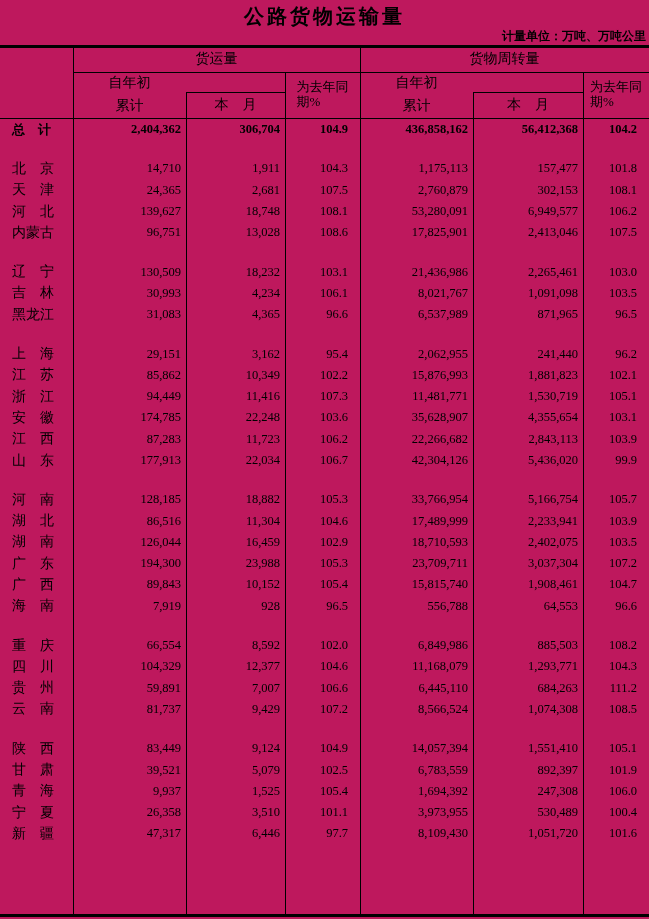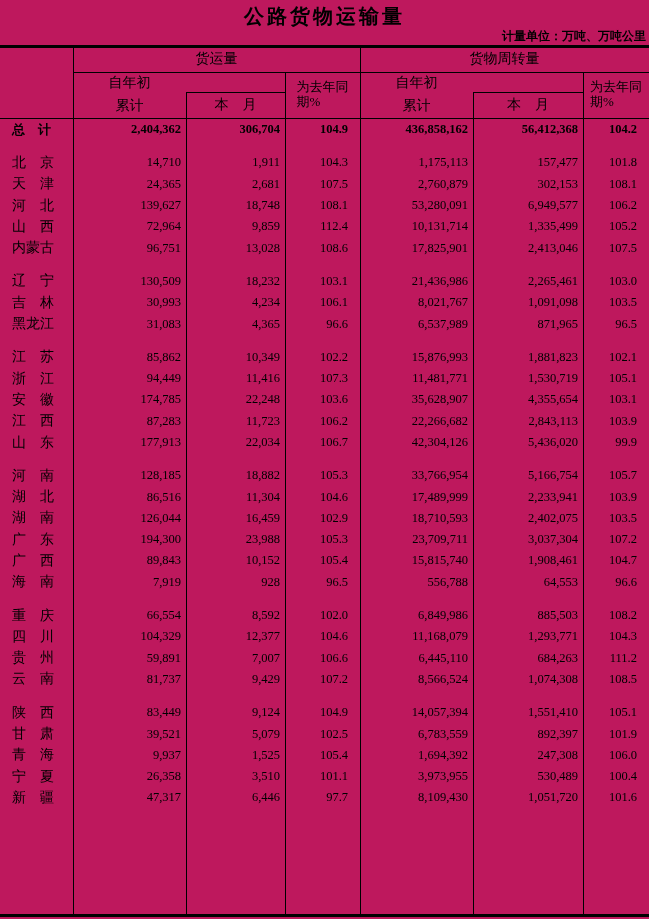--- a/index.html
+++ b/index.html
@@ -30,21 +30,21 @@
   
   .tbody{
     position:absolute;left:0;top:119px;width:649px;height:796px;
     overflow:hidden;
   }
   .row{
     display:grid;
     grid-template-columns:73px 113px 99px 75px 113px 110px 66px;
     height:21.3px;align-items:center;
   }
-  .group{margin-top:12px;}
+  .group{margin-top:18px;}
   .cell{overflow:hidden;white-space:nowrap;}
   .cell.name{padding-left:12px;font-size:14px;}
   .cell.num{text-align:right;padding-right:5px;font-size:12.5px;}
   .cell.num.pct{padding-right:12px;}
   .row.total .cell{font-weight:bold;}
   .row.total .cell.name{font-size:13px;}
 </style>
 </head>
 <body>
 
@@ -118,29 +118,20 @@
         <div class="row">
           <div class="cell name">河　北</div>
           <div class="cell num">139,627</div>
           <div class="cell num">18,748</div>
           <div class="cell num pct">108.1</div>
           <div class="cell num">53,280,091</div>
           <div class="cell num">6,949,577</div>
           <div class="cell num pct">106.2</div>
         </div>
         <div class="row">
-          <div class="cell name">山　西</div>
-          <div class="cell num">72,964</div>
-          <div class="cell num">9,859</div>
-          <div class="cell num pct">112.4</div>
-          <div class="cell num">10,131,714</div>
-          <div class="cell num">1,335,499</div>
-          <div class="cell num pct">105.2</div>
-        </div>
-        <div class="row">
           <div class="cell name">内蒙古</div>
           <div class="cell num">96,751</div>
           <div class="cell num">13,028</div>
           <div class="cell num pct">108.6</div>
           <div class="cell num">17,825,901</div>
           <div class="cell num">2,413,046</div>
           <div class="cell num pct">107.5</div>
         </div>
       </div>
       <div class="group">
@@ -167,20 +158,29 @@
           <div class="cell num">31,083</div>
           <div class="cell num">4,365</div>
           <div class="cell num pct">96.6</div>
           <div class="cell num">6,537,989</div>
           <div class="cell num">871,965</div>
           <div class="cell num pct">96.5</div>
         </div>
       </div>
       <div class="group">
         <div class="row">
+          <div class="cell name">上　海</div>
+          <div class="cell num">29,151</div>
+          <div class="cell num">3,162</div>
+          <div class="cell num pct">95.4</div>
+          <div class="cell num">2,062,955</div>
+          <div class="cell num">241,440</div>
+          <div class="cell num pct">96.2</div>
+        </div>
+        <div class="row">
           <div class="cell name">江　苏</div>
           <div class="cell num">85,862</div>
           <div class="cell num">10,349</div>
           <div class="cell num pct">102.2</div>
           <div class="cell num">15,876,993</div>
           <div class="cell num">1,881,823</div>
           <div class="cell num pct">102.1</div>
         </div>
         <div class="row">
           <div class="cell name">浙　江</div>

